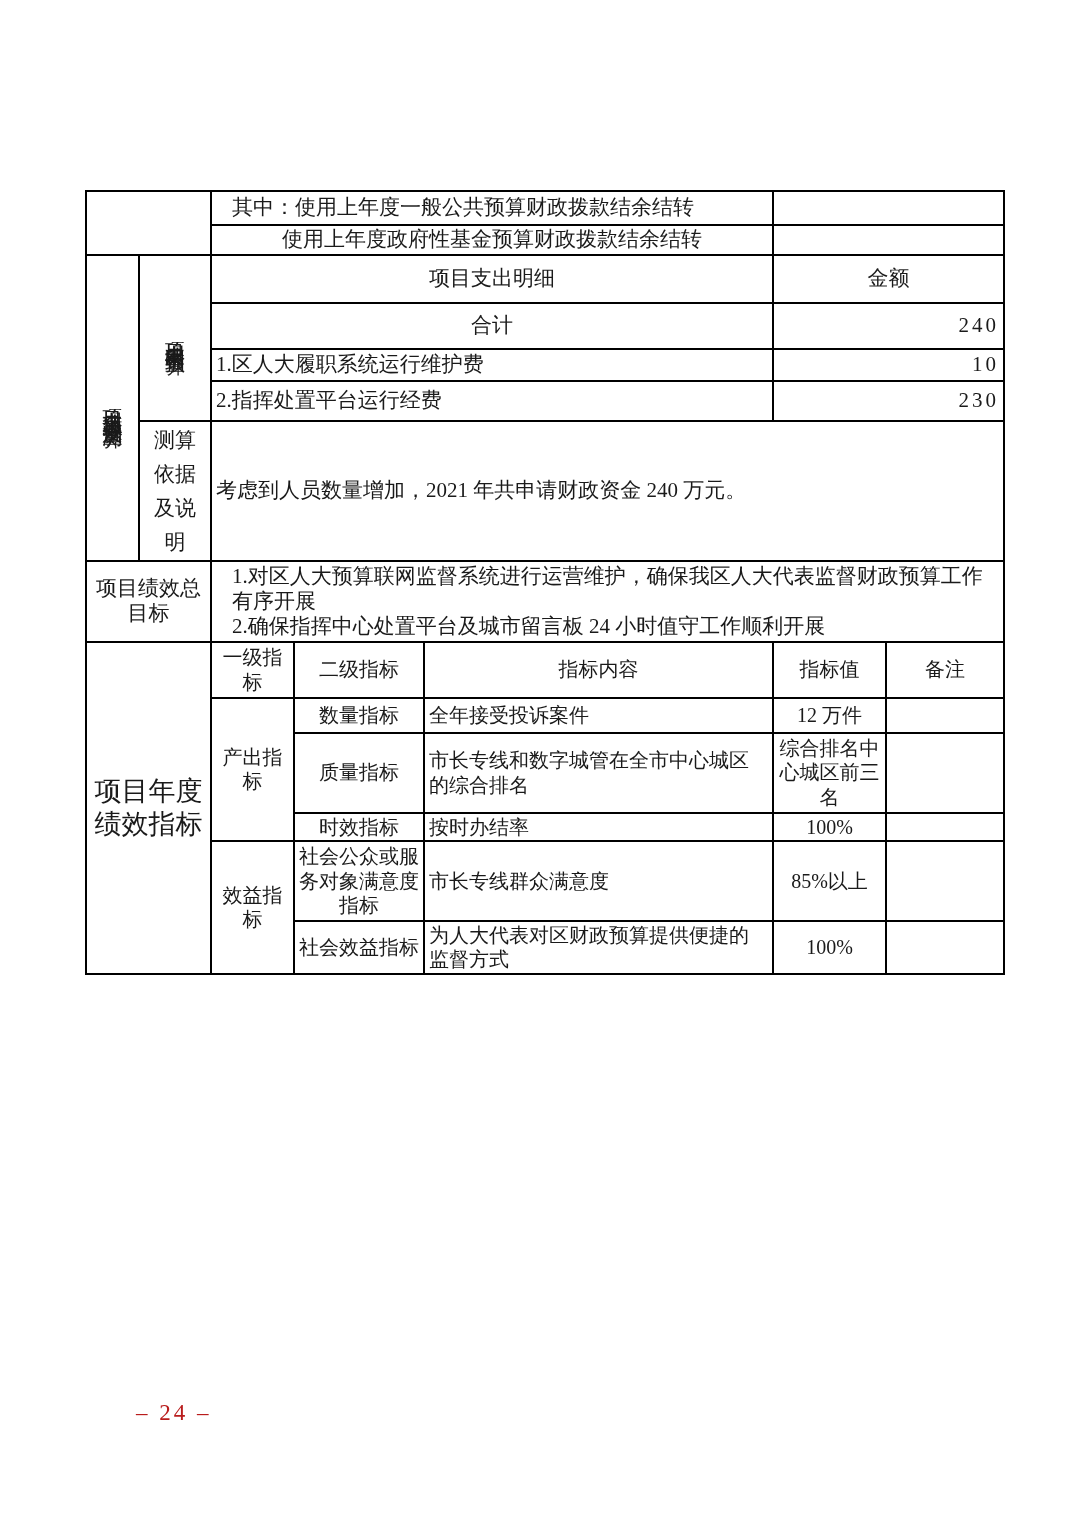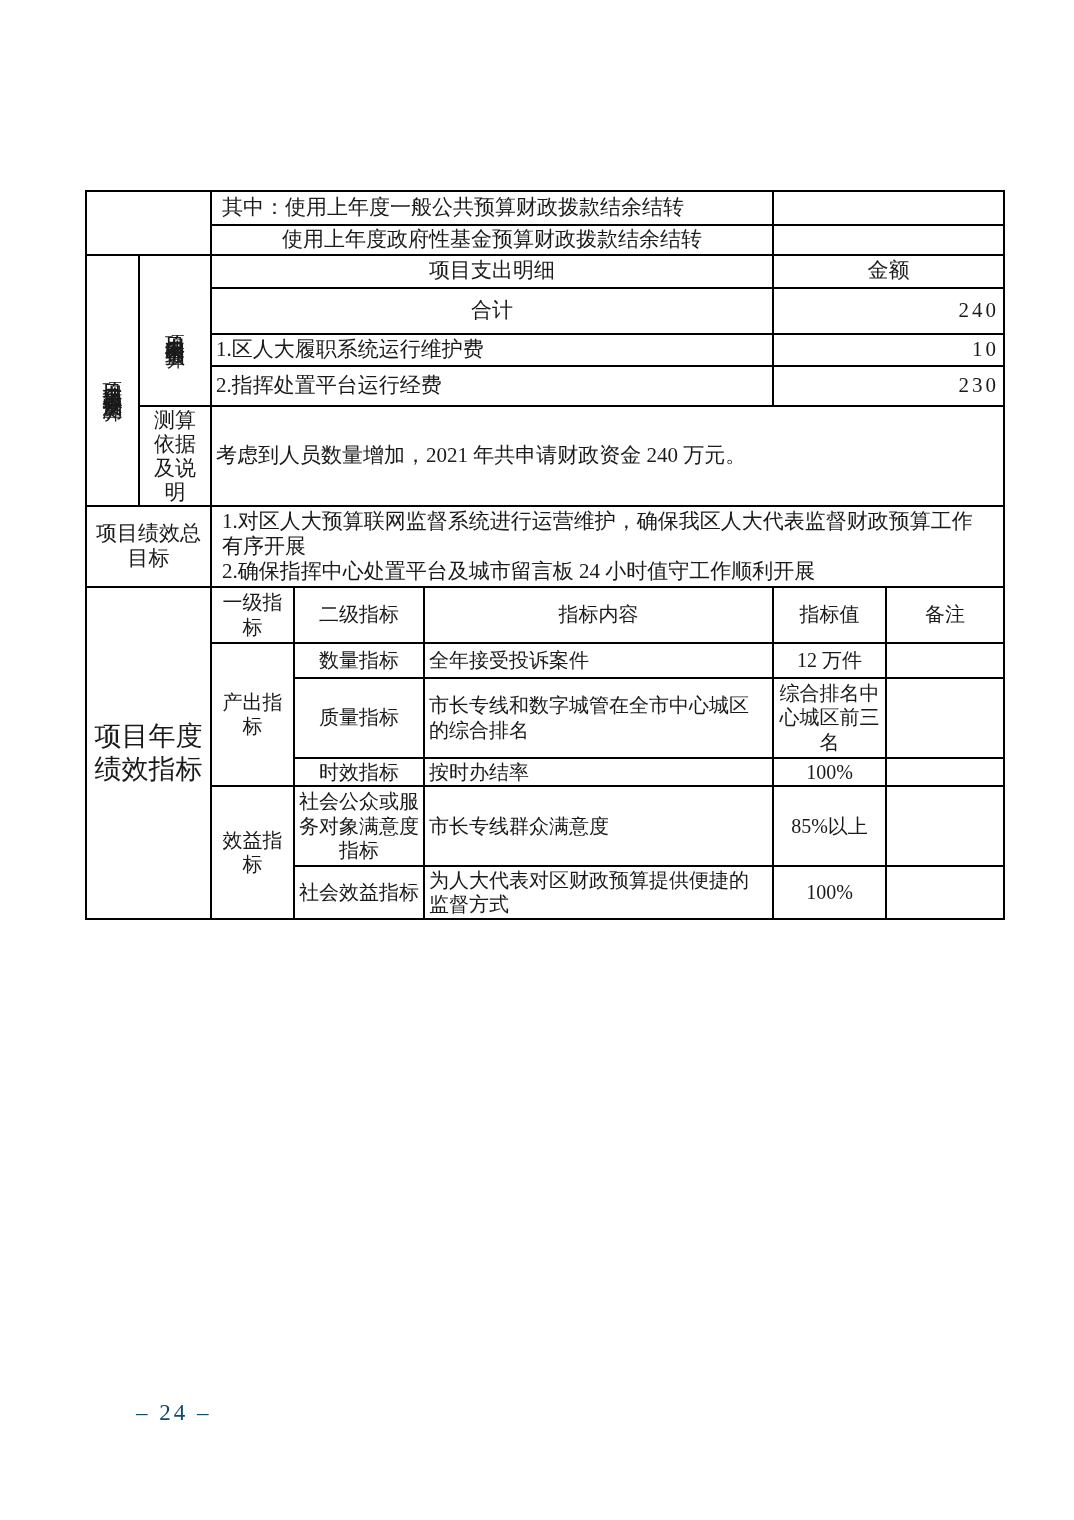--- a/index.html
+++ b/index.html
@@ -21,41 +21,41 @@
     border:2px solid #000;
     font-size:21px;
     line-height:1.22;
     padding:1px 4px;
     vertical-align:middle;
     overflow:hidden;
     word-break:break-all;
   }
   .t-c{text-align:center;}
   .t-l{text-align:left;}
-  .pad-indent{padding-left:10px;}
+  .pad-indent{padding-left:20px;}
   tr.ind td{font-size:20px;}
   .vcell{text-align:center;padding:0;}
   .vtext{
     writing-mode:vertical-rl;
     text-orientation:upright;
     display:inline-block;
     font-size:20px;
     letter-spacing:2px;
     line-height:23px;
     text-align:center;
   }
   .v-a{height:200px;}
   .v-b{height:112px;}
   .amount{letter-spacing:3px;text-align:right;margin-top:33px;}
-  .goal-cell{padding:2px 10px;line-height:25px;}
-  .basis-cell{line-height:24px;}
+  .goal-cell{padding:2px 20px;line-height:25px;}
+  .basis-cell{line-height:34px;}
   .footer{
     position:absolute;left:136px;top:1400px;
     font-size:23px;letter-spacing:3px;
-    color:#0c4a6e;
+    color:#b91c1c;
   }
 </style>
 </head>
 <body>
 
 <div class="page">
 
   <table class="doc">
     <colgroup>
       <col style="width:53px">
@@ -71,21 +71,21 @@
         <tr style="height:34px">
       <td colspan="2" rowspan="2"></td>
       <td colspan="3" class="t-l pad-indent">其中：使用上年度一般公共预算财政拨款结余结转</td>
       <td colspan="2"></td>
     </tr>
     <tr style="height:18px">
       <td colspan="3" class="t-c">使用上年度政府性基金预算财政拨款结余结转</td>
       <td colspan="2"></td>
     </tr>
 
-    <tr style="height:33px">
+    <tr style="height:48px">
       <td rowspan="5" class="vcell">
         <span class="vtext v-a">项目支出预算依据及测算</span>
       </td>
       <td rowspan="4" class="vcell">
         <span class="vtext v-b">项目支出明细预算</span>
       </td>
       <td colspan="3" class="t-c">项目支出明细</td>
       <td colspan="2" class="t-c">金额</td>
     </tr>
     <tr style="height:46px">

